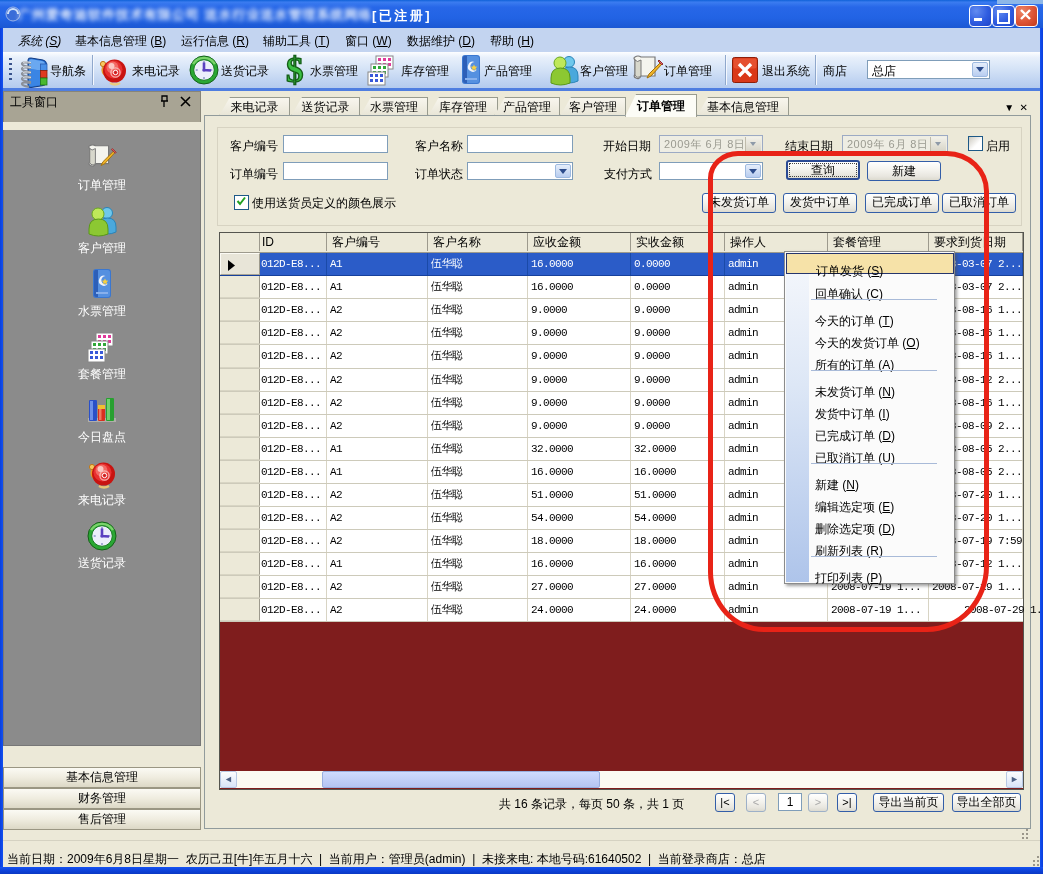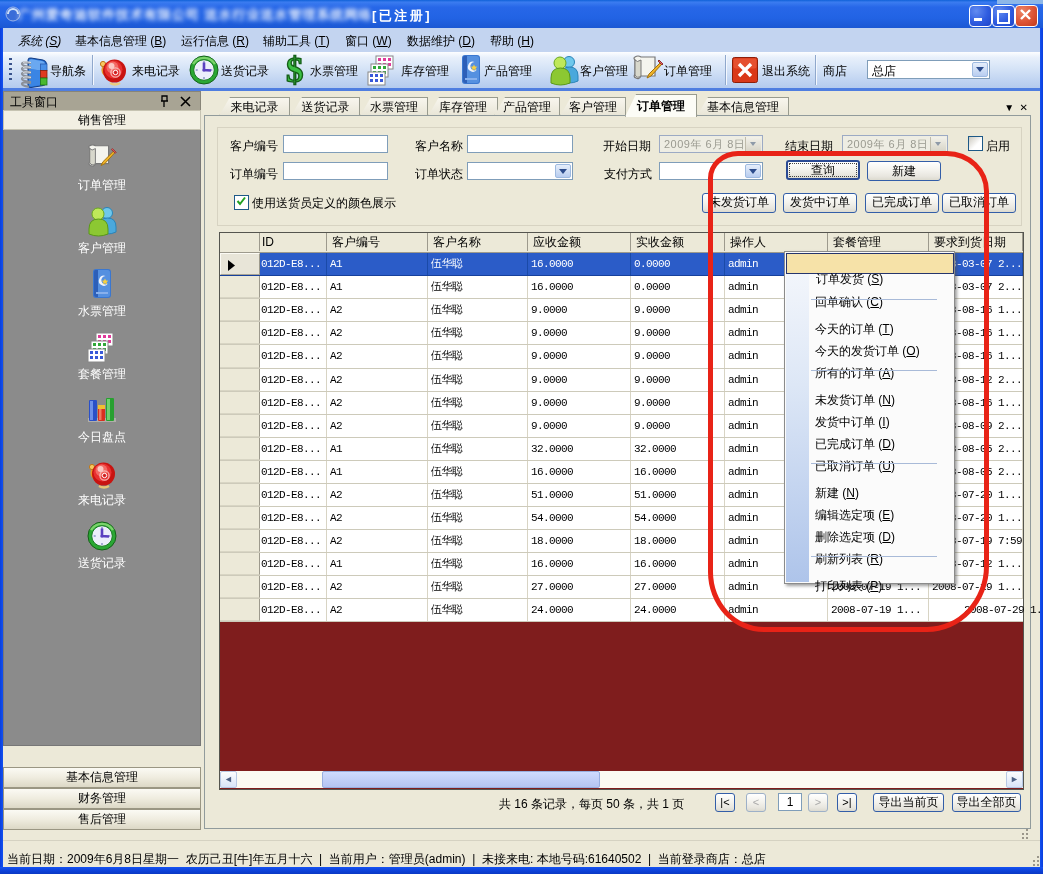--- a/index.html
+++ b/index.html
@@ -72,21 +72,21 @@
 #pager{position:absolute;left:0px;top:675px;width:825px;height:21px;color:#000;}
 
 #statusbar{position:absolute;left:0;top:840px;width:1043px;height:27px;background:#ece9d8;border-top:1px solid #d5d2c2;color:#000;}
 #bottomborder{position:absolute;left:0;top:867px;width:1043px;height:7px;background:linear-gradient(180deg,#1552f2 0%,#0d41d8 55%,#0a38c4 100%);}
 #leftborder{position:absolute;left:0;top:28px;width:3px;height:839px;background:linear-gradient(90deg,#0a3edd,#1250f0);}
 #rightborder{position:absolute;left:1040px;top:28px;width:3px;height:839px;background:linear-gradient(90deg,#1250f0,#0a3edd);}
 
 #ctxmenu{position:absolute;left:784px;top:251px;width:171px;height:333px;background:#fbfbfb;border:1px solid #8b8b8b;box-sizing:border-box;box-shadow:2px 2px 3px rgba(80,80,80,.55);z-index:10;}
 #ctxmenu .strip{position:absolute;left:1px;top:1px;width:23px;height:329px;background:linear-gradient(180deg,#f6f8fc 0%,#dde7f6 40%,#aec4ea 100%);}
 .mi{position:absolute;left:1px;width:168px;height:22px;line-height:22px;color:#000;}
-.mi .mt,#mi-hot .mt{position:absolute;left:29px;top:16px;}
+.mi .mt,#mi-hot .mt{position:absolute;left:29px;top:8px;}
 .msep{position:absolute;left:26px;width:126px;height:1px;background:#a8bad8;}
 #mi-hot{position:absolute;left:1px;top:1px;width:168px;height:21px;background:#f6e2a8;border:1px solid #26356c;box-sizing:border-box;line-height:19px;}
 
 #redring{position:absolute;left:708px;top:151px;width:281px;height:481px;box-sizing:border-box;border:5px solid #e82317;border-radius:30px 42px 62px 56px / 27px 40px 66px 60px;z-index:20;}
 </style>
 </head>
 <body>
 <div id="win">
   <div id="titlebar">
     <div id="corner-r"></div>
@@ -236,21 +236,20 @@
   <div id="sidebar">
     <div id="sb-cap">
         <span class="t">工具窗口</span>
       <svg style="position:absolute;right:30px;top:3px" width="12" height="13" viewBox="0 0 12 13">
           <path d="M4 1 h5 v5 h-5 z M3 6 h7 M6 6 v6" stroke="#000" stroke-width="1.3" fill="none"></path>
         </svg>
       <svg style="position:absolute;right:8px;top:3px" width="12" height="13" viewBox="0 0 12 13">
           <path d="M1 2 L10 11 M10 2 L1 11" stroke="#000" stroke-width="1.6"></path>
         </svg>
     </div>
-    <div id="sb-sales">销售管理</div>
     <div id="sb-gray"></div>
     <div class="sbitem" style="top:51px;"><svg class="icon" viewBox="0 0 34 32">
       <path d="M4 6 Q2 4 4 3 Q7 1 10 3 L24 3 L24 22 L10 22 Q8 26 5 24 Q2 23 4 20 Z" fill="#f4f4ee" stroke="#777" stroke-width="1.2"></path>
       <path d="M4 6 Q6 9 10 6 L10 22 Q6 25 4 21 Z" fill="#d8d8cc" stroke="#777" stroke-width="1"></path>
       <path d="M30 8 L18 20 L16 24 L20 22 L31 10 Z" fill="#f0b428" stroke="#a07010"></path>
       <path d="M28 6 L32 10 L31 11 L27 7 Z" fill="#e86868" stroke="#903030"></path>
         </svg>订单管理</div>
     <div class="sbitem" style="top:114px;"><svg class="icon" viewBox="0 0 30 32">
       <circle cx="20" cy="8" r="5.5" fill="#6fc8ec" stroke="#2a84b8"></circle>
       <path d="M12 22 q0 -9 8.5 -9 q8.5 0 8.5 9 l0 5 q-8.5 4 -17 0 Z" fill="#4aa8dc" stroke="#2a84b8"></path>

